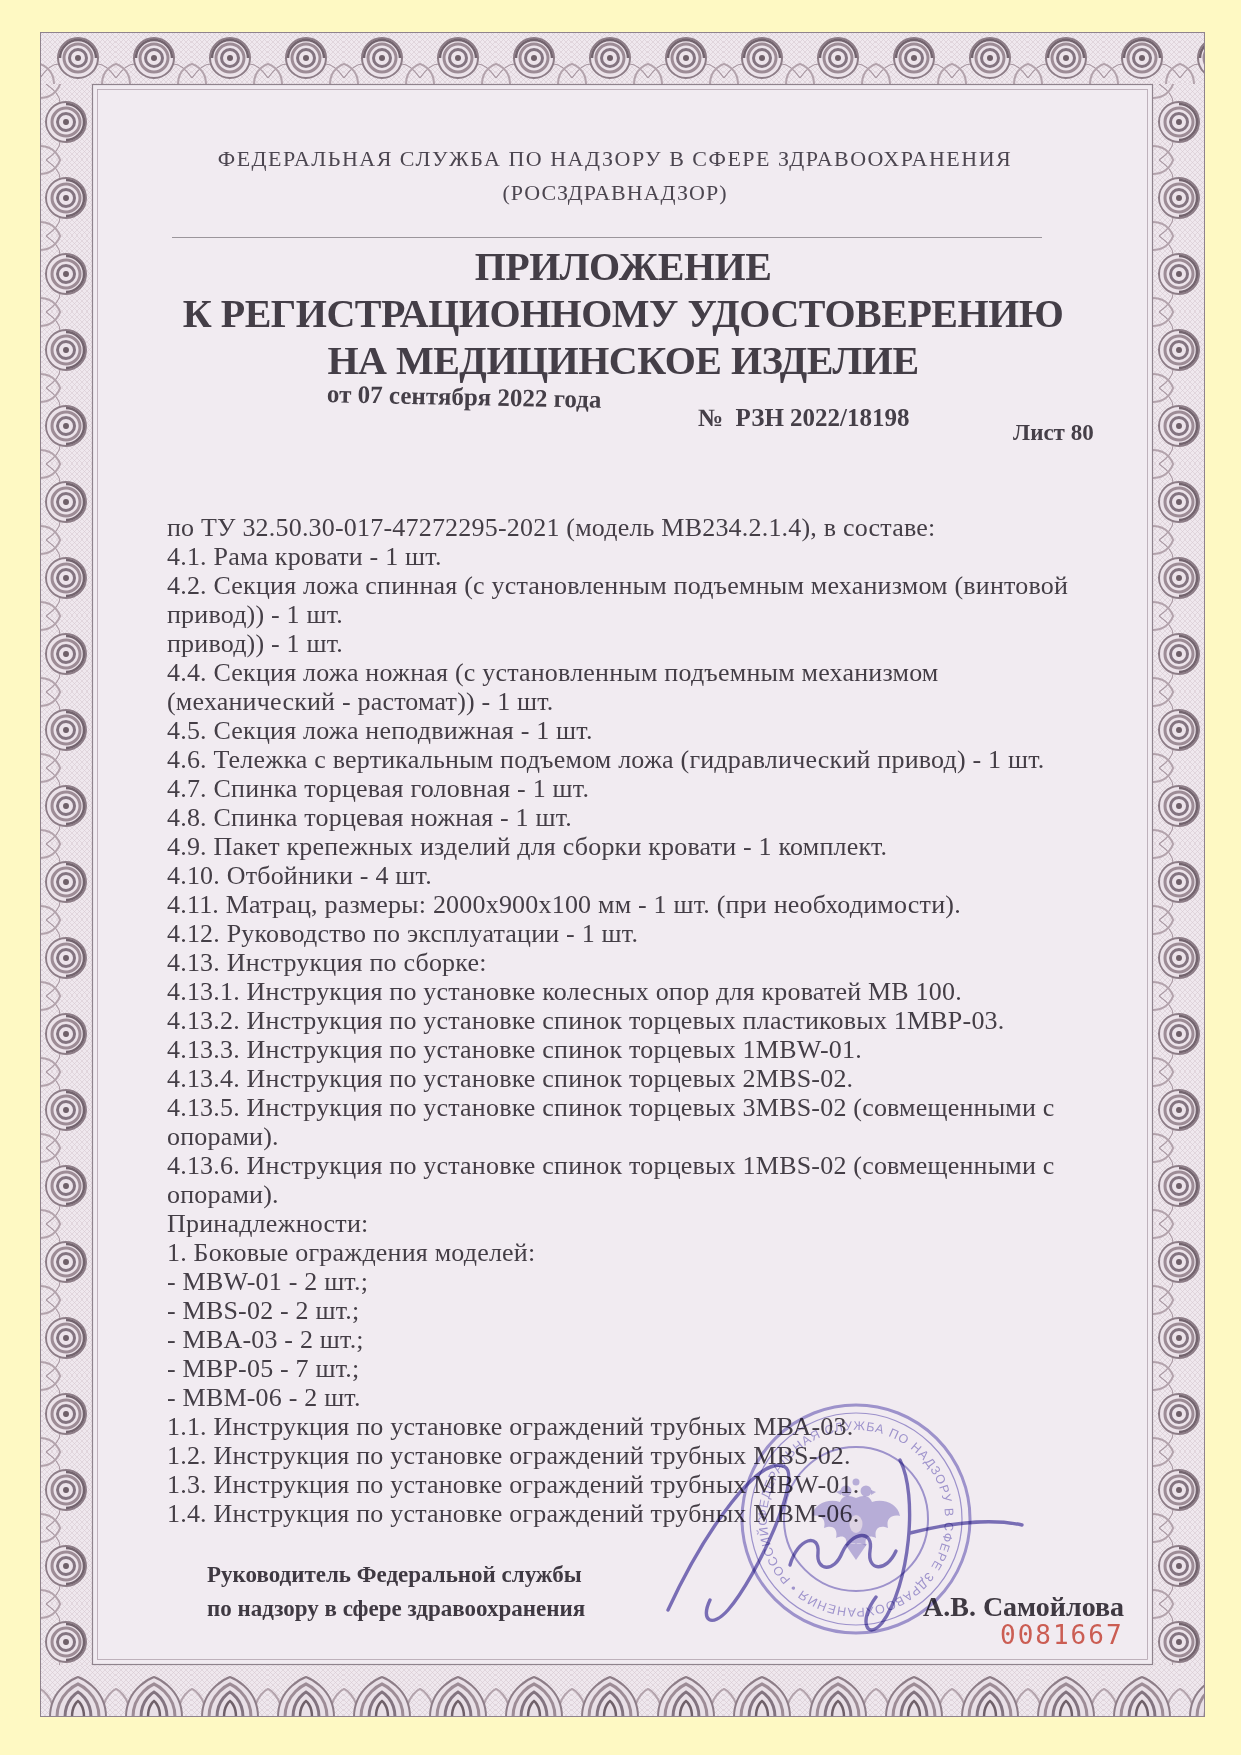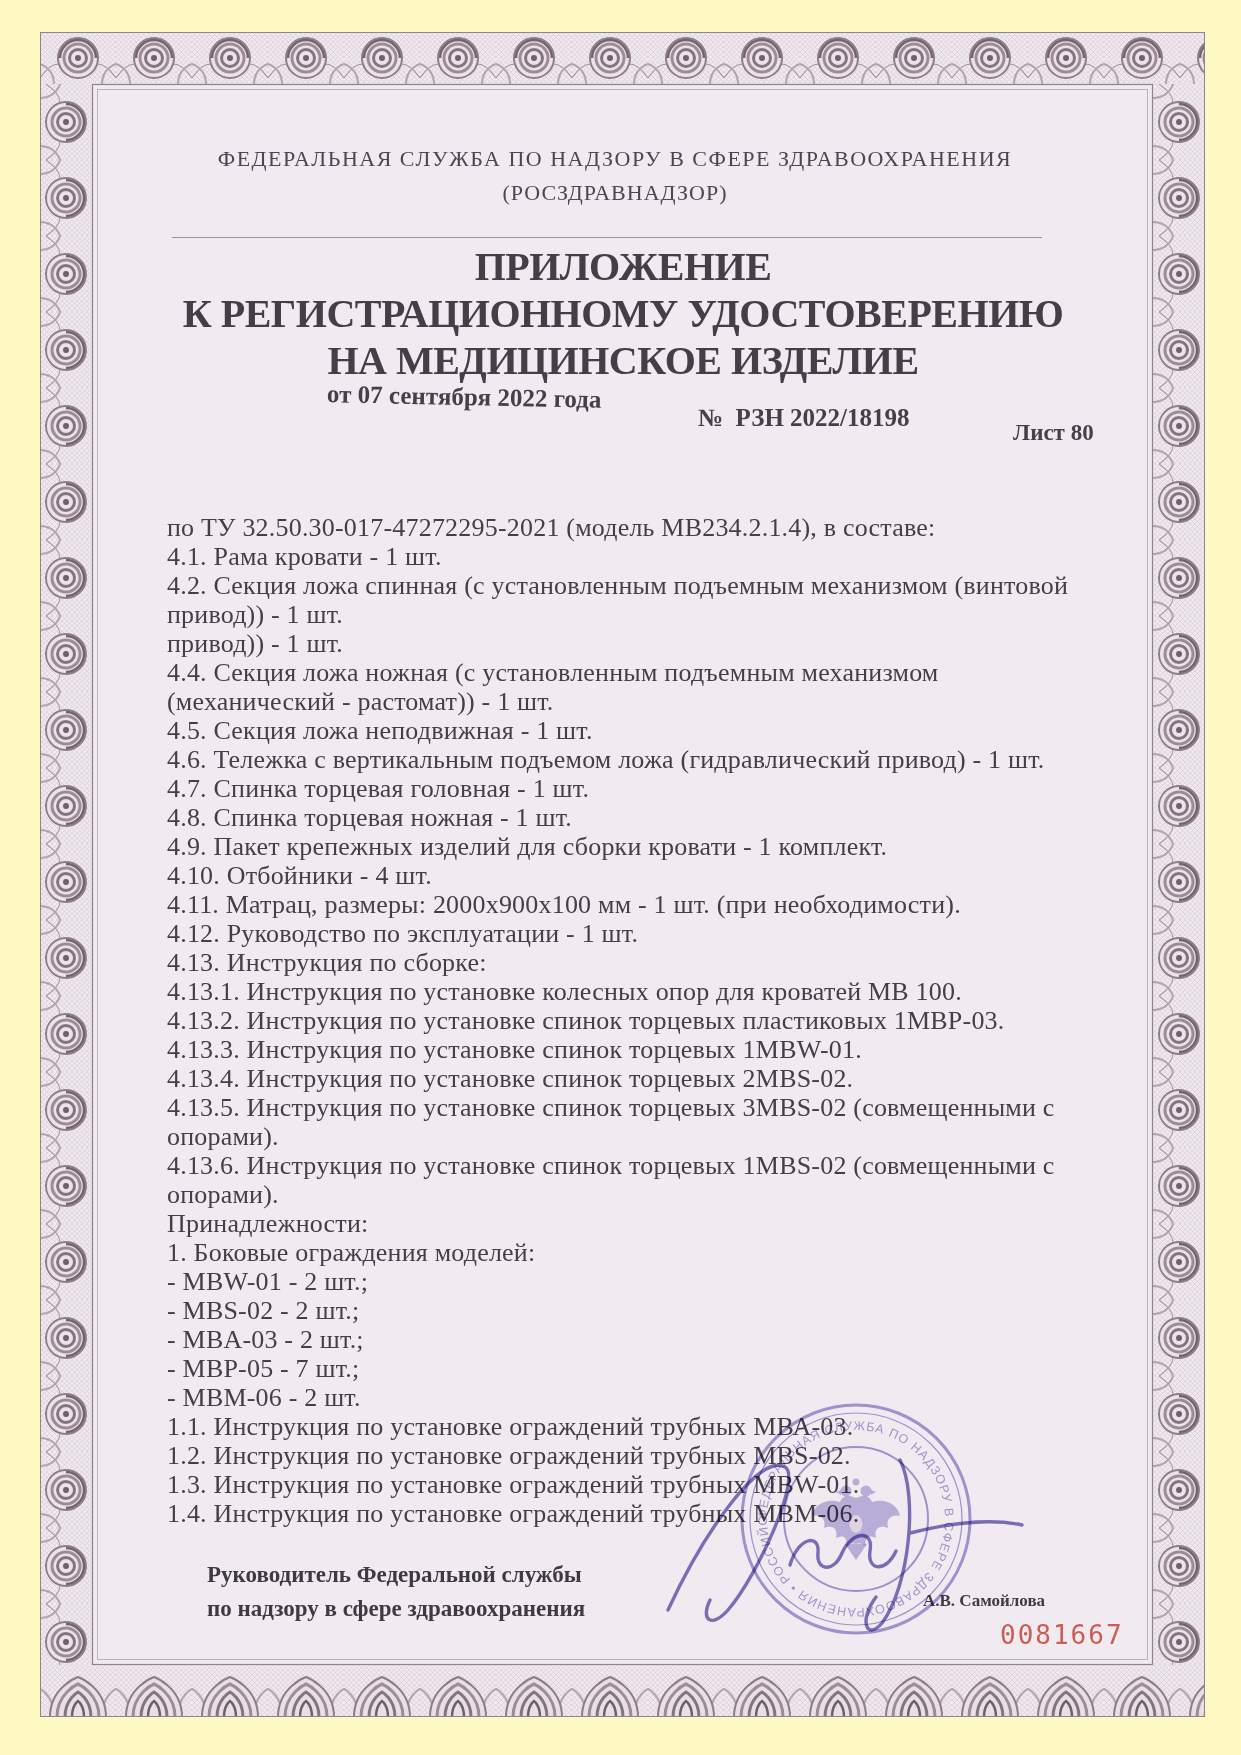--- a/index.html
+++ b/index.html
@@ -16,21 +16,21 @@
          letter-spacing:-0.5px;color:#443e47;}
   .t1{top:243px}.t2{top:290px}.t3{top:337px}
   .date-line{left:327px;top:383px;font-size:25px;font-weight:bold;transform:rotate(1.2deg);}
   .num-line{left:680px;top:404px;font-size:25px;font-weight:bold;white-space:pre;margin-left:18px;}
   .sheet{left:1013px;top:420px;font-size:23px;font-weight:bold;}
   .body-block{left:167px;top:513px;font-size:26px;line-height:29px;letter-spacing:0.2px;
               color:#443e46;}
   .body-block div{white-space:nowrap;height:29px;}
   .role{left:167px;font-size:23px;font-weight:bold;color:#3f3942;margin-left:40px;}
   .role1{top:1562px}.role2{top:1596px}
-  .signatory{left:923px;top:1591px;font-size:17px;font-weight:bold;color:#3f3942;}
+  .signatory{left:923px;top:1591px;font-size:28px;font-weight:bold;color:#3f3942;}
   .serial{left:1000px;top:1620px;font-size:26px;font-family:"DejaVu Sans Mono",monospace;
           color:#c64a3e;letter-spacing:2px;opacity:.88;}
   .stamp-svg{position:absolute;left:735px;top:1398px;z-index:3;mix-blend-mode:multiply;opacity:.85;}
   .sig-svg{position:absolute;left:630px;top:1425px;z-index:4;mix-blend-mode:multiply;opacity:.9;}
 </style>
 </head>
 <body>
 
 <div class="page">
 

